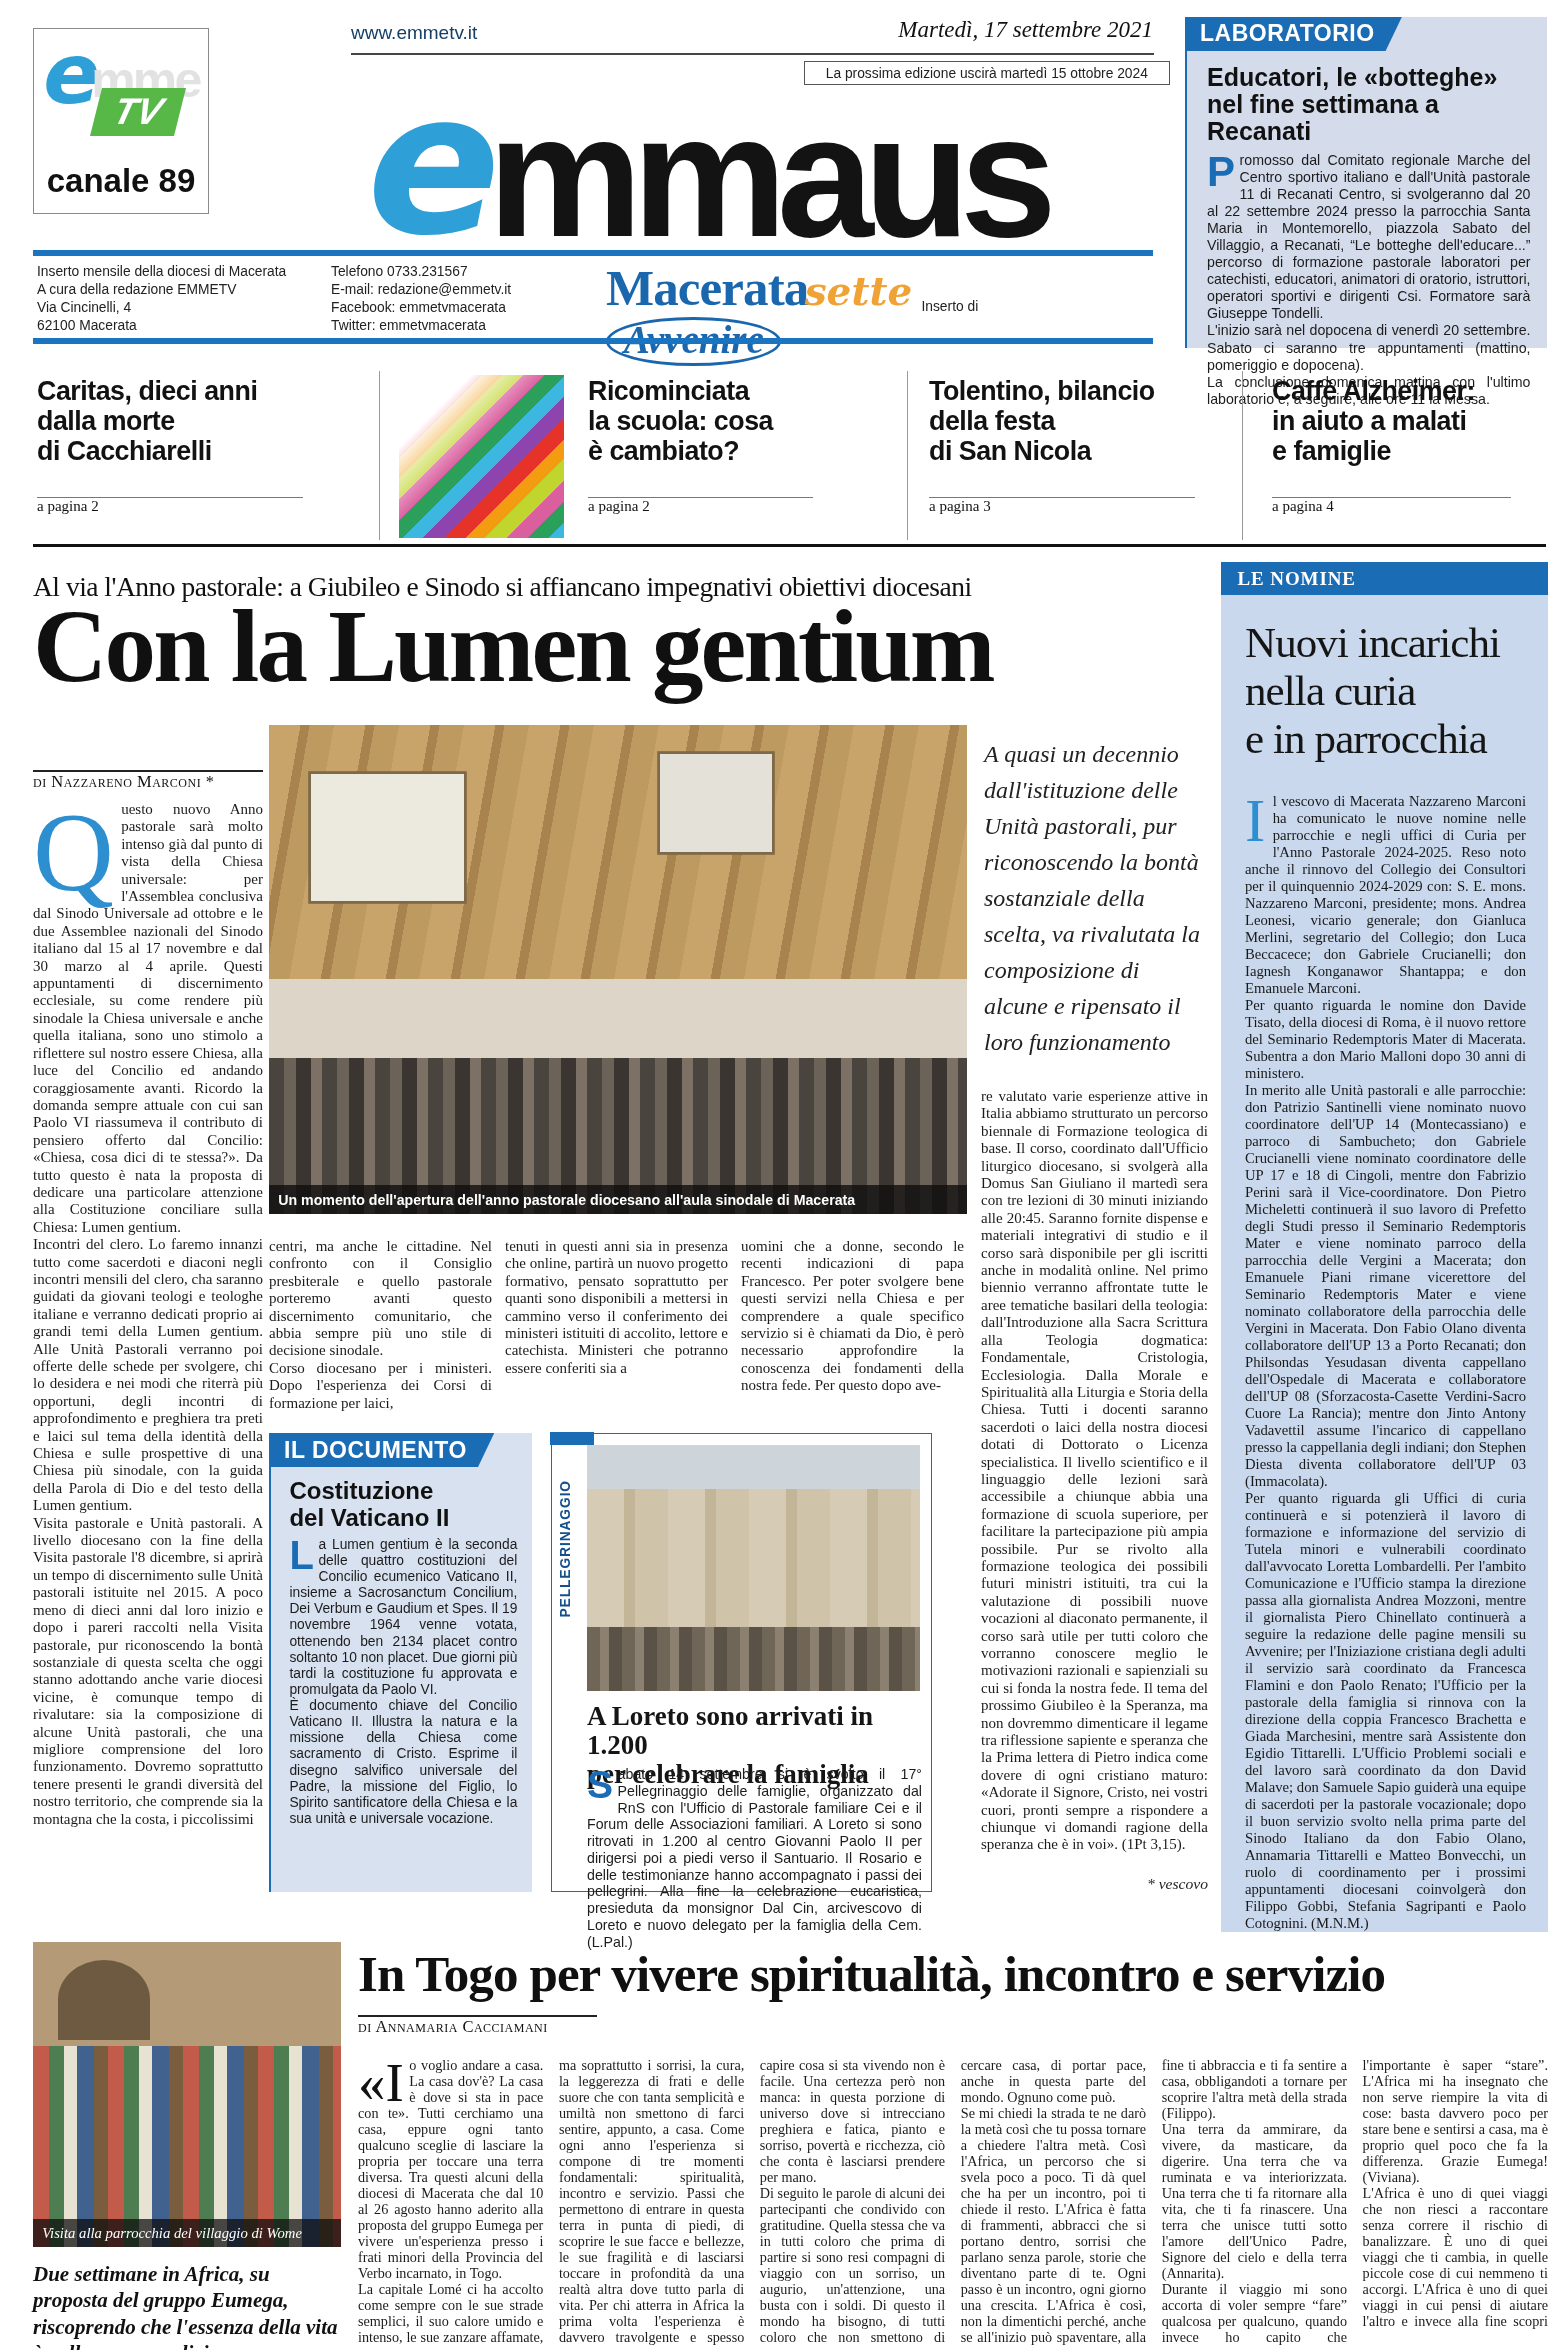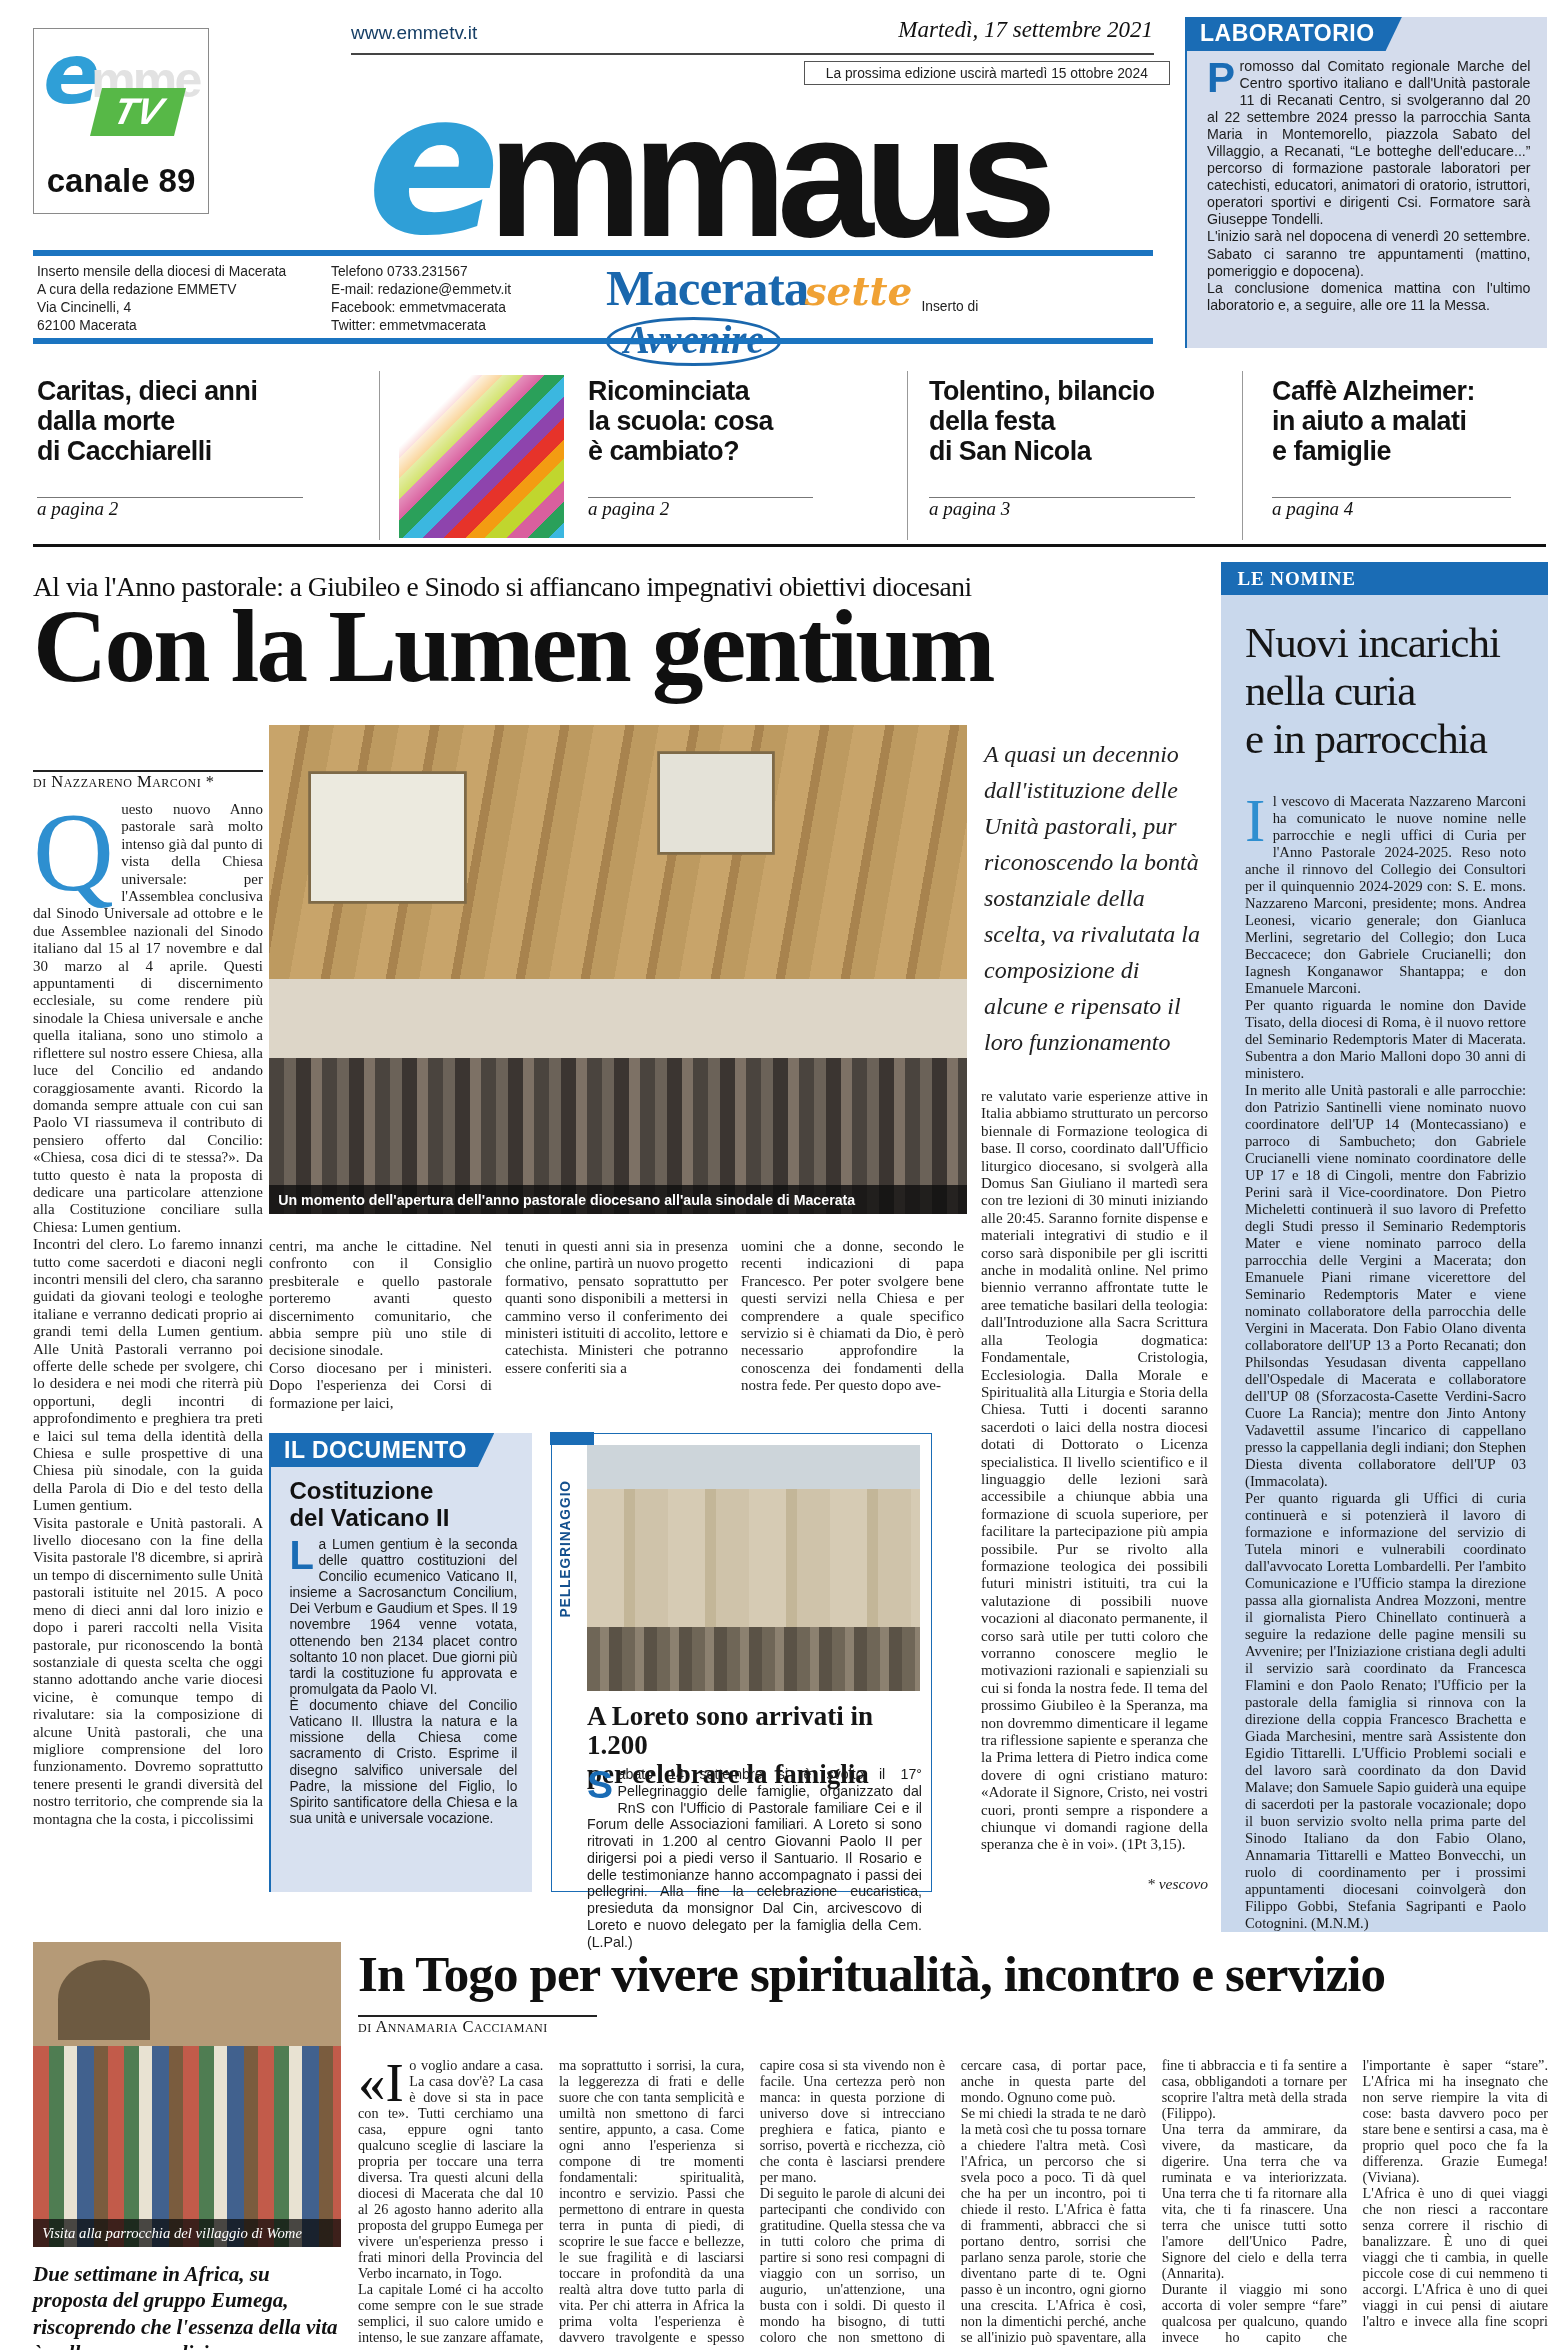--- a/index.html
+++ b/index.html
@@ -49,21 +49,21 @@
   .ms-name{font-family:"Liberation Serif",serif;font-weight:bold;font-size:51px;color:#1a67ad;letter-spacing:-0.9px;}
   .ms-sette{font-family:"DejaVu Serif",serif;font-weight:bold;font-style:italic;font-size:39px;color:#f0a235;margin-left:-3.7px;}
   .ms-inserto{font-family:"Liberation Sans",sans-serif;font-size:13.8px;color:#222;}
   .ms-avvenire{font-family:"Liberation Serif",serif;font-weight:bold;font-style:italic;font-size:39px;color:#1a67ad;
         border:3.7px solid #1a67ad;border-radius:50%;padding:0px 14.7px 3.7px 14.7px;line-height:1.0;display:inline-block;}
 
   
   .teaser-head{font-family:"Liberation Sans",sans-serif;font-weight:bold;font-size:28.5px;line-height:1.06;
         letter-spacing:-0.5px;color:#121212;transform:scaleX(0.94);transform-origin:left top;}
   .teaser-rule{height:1.8px;background:#777;}
-  .teaser-page{font-style:italic;font-size:19px;color:#111;}
+  .teaser-page{font-size:15px;color:#111;}
   .vline{width:0.9px;background:#999;}
   .thick-rule{left:33px;top:544px;width:1513px;height:2.8px;background:#111;}
   .pencils{left:399px;top:375px;width:165px;height:163px;
         background:
          linear-gradient(315deg, rgba(255,255,255,0) 55%, #ffffff 78%),
          repeating-linear-gradient(135deg,#2aa05a 0 14.7px,#3bb7e0 14.7px 29px,#8e44ad 29px 44px,#e6332a 44px 59px,#f39c12 59px 73px,#c0d62e 73px 88px,#d95f9e 88px 103px);}
 
   
   .kicker{left:33px;top:571px;width:1175px;font-size:27.5px;letter-spacing:-0.5px;color:#111;}
   .main-headline{left:33px;top:595px;width:1194px;font-size:103px;font-weight:bold;letter-spacing:-2.8px;
@@ -151,20 +151,22 @@
   <div class="abs header-rule"></div>
   <div class="abs next-box">La prossima edizione uscirà martedì 15 ottobre 2024</div>
 
   <div class="abs masthead">
     <span class="m-e">e</span>
     <span class="m-rest">mmaus</span>
   </div>
 
   <div class="abs lab-box">
     <div class="blue-tab">LABORATORIO</div>
+    <div class="lab-title prelines">Educatori, le «botteghe»
+nel fine settimana a Recanati</div>
     <div class="lab-body just prelines dc-p">Promosso dal Comitato regionale Marche del Centro sportivo italiano e dall'Unità pastorale 11 di Recanati Centro, si svolgeranno dal 20 al 22 settembre 2024 presso la parrocchia Santa Maria in Montemorello, piazzola Sabato del Villaggio, a Recanati, “Le botteghe dell'educare...” percorso di formazione pastorale laboratori per catechisti, educatori, animatori di oratorio, istruttori, operatori sportivi e dirigenti Csi. Formatore sarà Giuseppe Tondelli.
 L'inizio sarà nel dopocena di venerdì 20 settembre. Sabato ci saranno tre appuntamenti (mattino, pomeriggio e dopocena).
 La conclusione domenica mattina con l'ultimo laboratorio e, a seguire, alle ore 11 la Messa.</div>
   </div>
 
   <div class="abs blue-bar" style="top:250px;"></div>
   <div class="abs info-text prelines" style="left:37px;top:263px;width:275px;">Inserto mensile della diocesi di Macerata
 A cura della redazione EMMETV
 Via Cincinelli, 4
 62100 Macerata</div>

